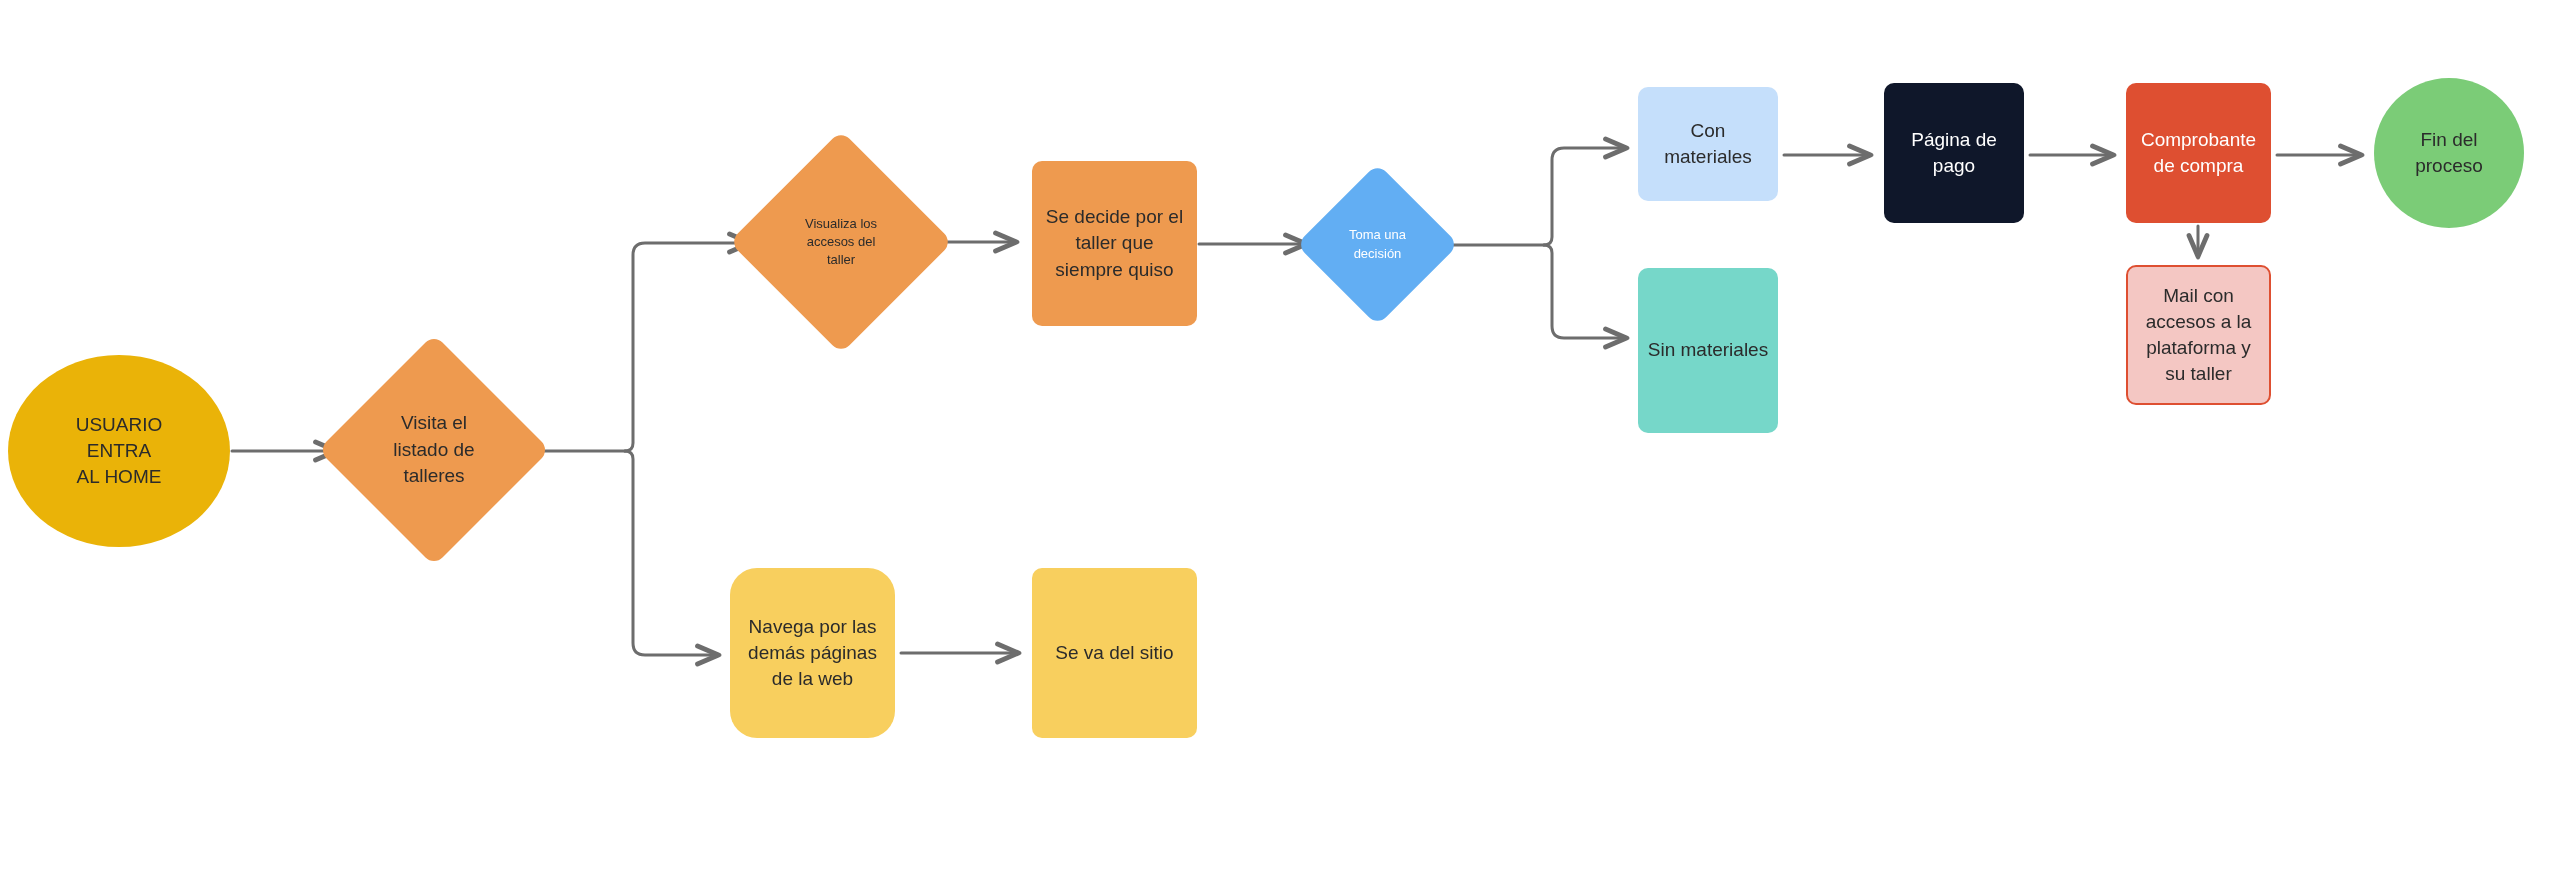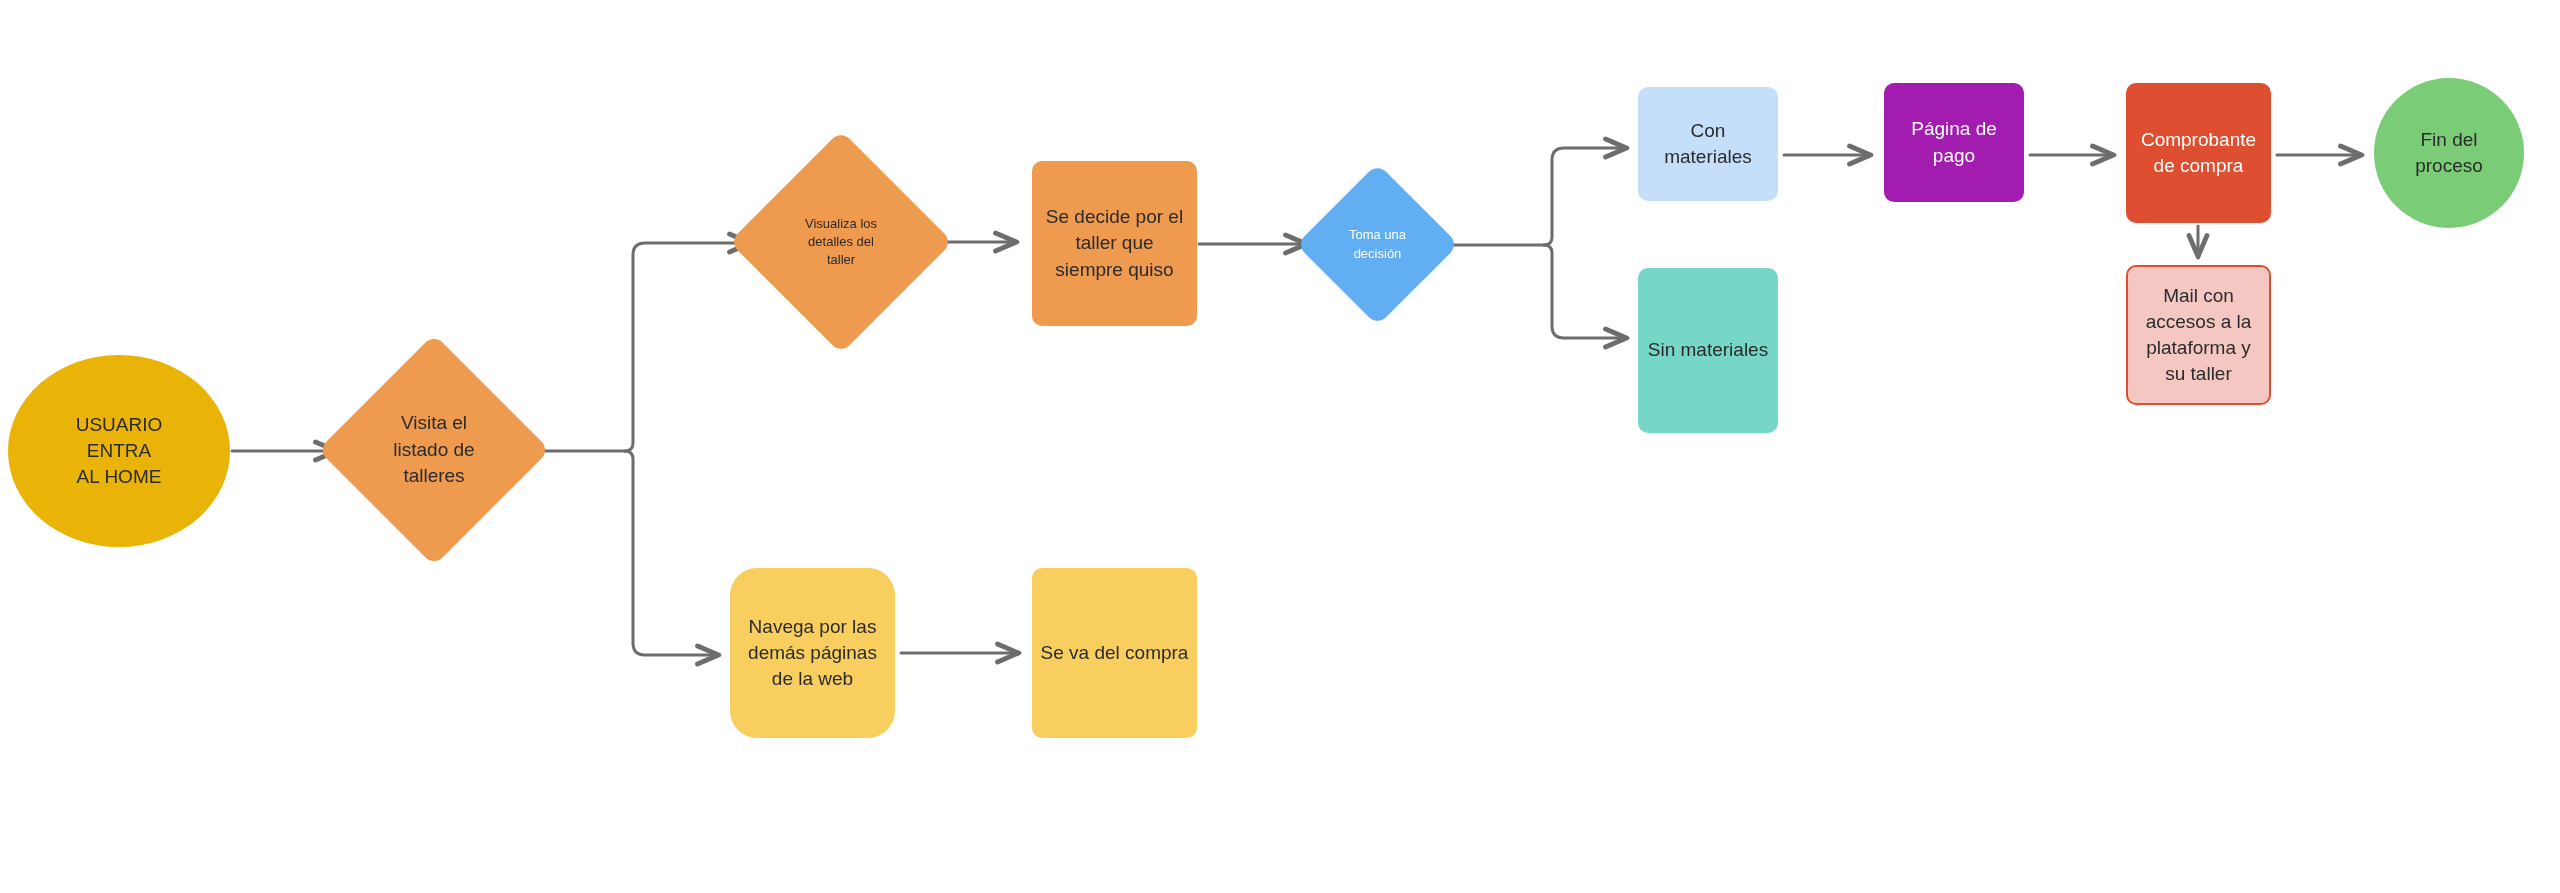--- a/index.html
+++ b/index.html
@@ -100,21 +100,21 @@
   <div class="diamond-wrap" style="left:352px; top:368px; width:164px; height:164px;">
     <div class="diamond-shape" style="background:#EE9A4F;"></div>
     <div class="diamond-label" style="color:#2b2b2b; font-size:19px;">Visita el
 listado de
 talleres</div>
   </div>
 
   <div class="diamond-wrap" style="left:762px; top:163px; width:158px; height:158px;">
     <div class="diamond-shape" style="background:#EE9A4F;"></div>
     <div class="diamond-label" style="color:#2b2b2b; font-size:13px;">Visualiza los
-detalles del
+accesos del
 taller</div>
   </div>
 
   <div class="node rounded" style="left:1032px; top:161px; width:165px; height:165px; background:#EE9A4F; color:#2b2b2b; font-size:19px;">
     <span class="label">Se decide por el
 taller que
 siempre quiso</span>
   </div>
 
   <div class="diamond-wrap" style="left:1320px; top:187px; width:115px; height:115px;">
@@ -125,21 +125,21 @@
 
   <div class="node rounded" style="left:1638px; top:87px; width:140px; height:114px; background:#C5DFFB; color:#2b2b2b; font-size:19px;">
     <span class="label">Con
 materiales</span>
   </div>
 
   <div class="node rounded" style="left:1638px; top:268px; width:140px; height:165px; background:#76D7C9; color:#2b2b2b; font-size:19px;">
     <span class="label">Sin materiales</span>
   </div>
 
-  <div class="node rounded" style="left:1884px; top:83px; width:140px; height:119px; background:#a21caf; color:#ffffff; font-size:19px;">
+  <div class="node rounded" style="left:1884px; top:83px; width:140px; height:140px; background:#0f172a; color:#ffffff; font-size:19px;">
     <span class="label">Página de
 pago</span>
   </div>
 
   <div class="node rounded" style="left:2126px; top:83px; width:145px; height:140px; background:#DE4F31; color:#ffffff; font-size:19px;">
     <span class="label">Comprobante
 de compra</span>
   </div>
 
   <div class="node rounded" style="left:2126px; top:265px; width:145px; height:140px; background:#F4C7C3; border:2px solid #DE4F31; color:#2b2b2b; font-size:19px;">
@@ -154,16 +154,16 @@
 proceso</span>
   </div>
 
   <div class="node rounded" style="left:730px; top:568px; width:165px; height:170px; background:#F8CF5E; color:#2b2b2b; font-size:19px;border-radius:27px;">
     <span class="label">Navega por las
 demás páginas
 de la web</span>
   </div>
 
   <div class="node rounded" style="left:1032px; top:568px; width:165px; height:170px; background:#F8CF5E; color:#2b2b2b; font-size:19px;">
-    <span class="label">Se va del compra</span>
+    <span class="label">Se va del sitio</span>
   </div>
 
 </div>
 
 </body></html>

